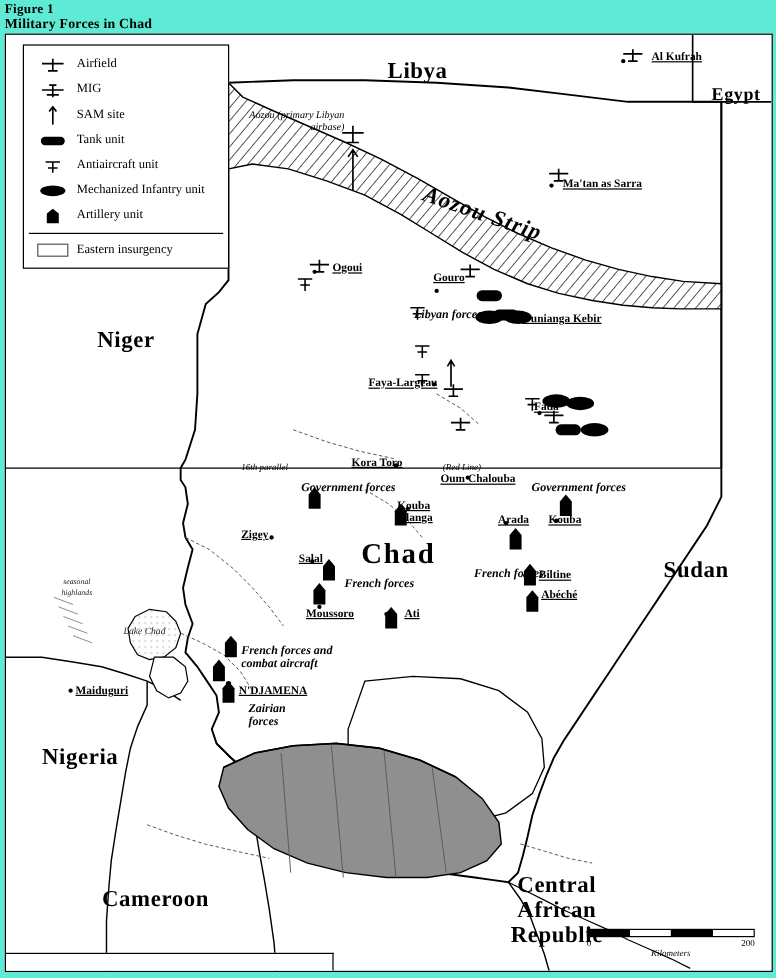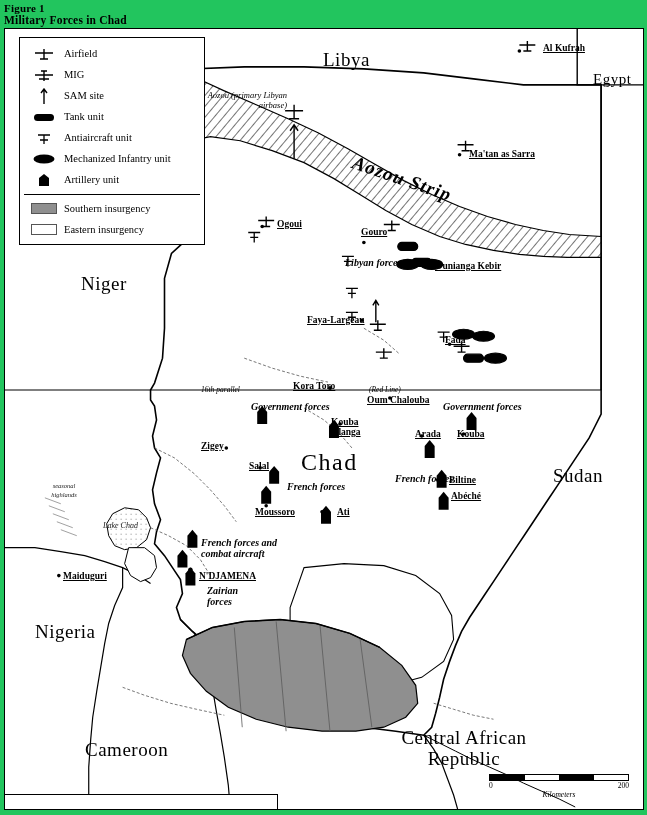--- a/index.html
+++ b/index.html
@@ -8,21 +8,21 @@
     background: #ffffff;
   }
   body {
     font-family: "Liberation Serif", serif;
     color: #000000;
   }
   #page {
     position: relative;
     width: 647px;
     height: 815px;
-    background: #22c55e;
+    background: #5eead4;
     overflow: hidden;
   }
   
   #caption {
     position: absolute;
     left: 4px;
     top: 2px;
     font-family: "Liberation Serif", serif;
     font-weight: bold;
     font-size: 11px;
@@ -48,21 +48,21 @@
     left: 0;
     top: 0;
     width: 100%;
     height: 100%;
   }
   
   #legend {
     position: absolute;
     left: 14px;
     top: 8px;
-    width: 186px;
+    width: 172px;
     background: #fff;
     border: 1.2px solid #000;
     box-sizing: border-box;
     padding: 5px 4px 4px 4px;
     z-index: 40;
   }
   .leg-row {
     display: flex;
     align-items: center;
     min-height: 19px;
@@ -96,21 +96,21 @@
   .sw-east  { background: #ffffff; }
 
   
   .lbl {
     position: absolute;
     font-family: "Liberation Serif", serif;
     white-space: nowrap;
     z-index: 30;
   }
   .country {
-    font-weight: normal;
+    font-weight: bold;
     font-size: 19px;
     letter-spacing: 0.5px;
   }
   .country.big {
     font-size: 24px;
     letter-spacing: 1.5px;
   }
   .city {
     font-size: 9.5px;
     font-weight: bold;
@@ -488,26 +488,20 @@
         <span class="leg-sym">
           <svg width="22" height="14" viewBox="0 0 22 14">
               <path d="M6,13 L6,5 L11,1 L16,5 L16,13 Z" fill="#000"></path>
             </svg>
         </span>
         <span class="leg-lbl">Artillery unit</span>
       </div>
       <div class="leg-sep"></div>
       <div class="leg-row">
         <span class="leg-sym">
-          <span class="swatch sw-south"></span>
-        </span>
-        <span class="leg-lbl">Southern insurgency</span>
-      </div>
-      <div class="leg-row">
-        <span class="leg-sym">
           <span class="swatch sw-east"></span>
         </span>
         <span class="leg-lbl">Eastern insurgency</span>
       </div>
     </div>
 
     <div class="lbl country" style="left:318px; top:20px;">Libya</div>
     <div class="lbl country" style="left:588px; top:42px; font-size:15px;">Egypt</div>
     <div class="lbl country" style="left:76px; top:244px;">Niger</div>
     <div class="lbl country big" style="left:296px; top:420px;">Chad</div>

